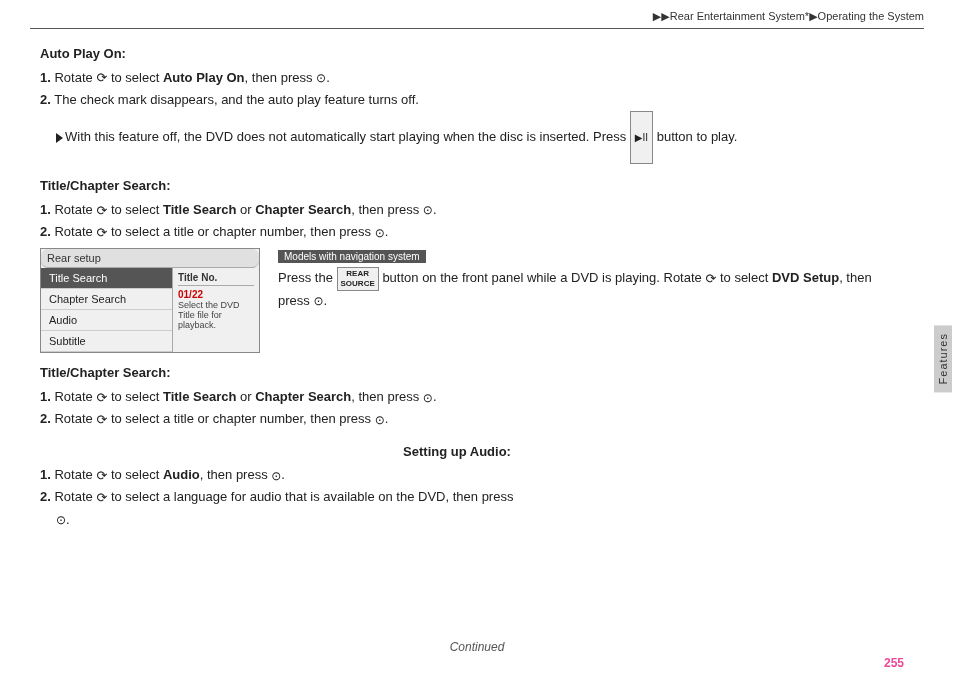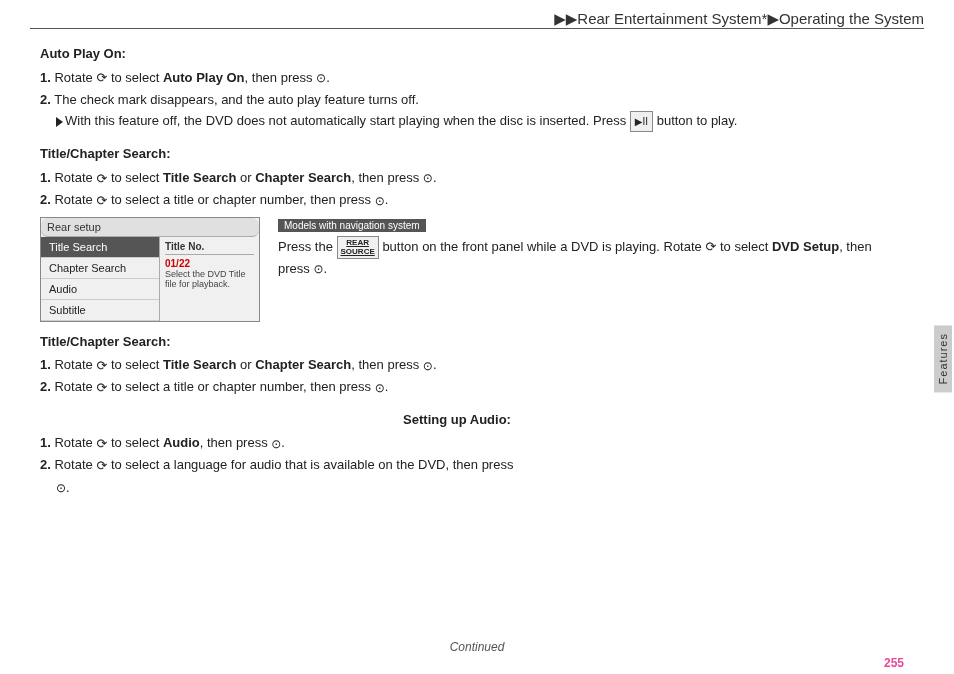--- a/index.html
+++ b/index.html
@@ -18,21 +18,21 @@
       border: none;
       border-top: 1px solid #555;
       margin: 0 30px 0 30px;
       margin-top: 28px;
     }
 
     .header-breadcrumb {
       position: absolute;
       top: 10px;
       right: 30px;
-      font-size: 15px;
+      font-size: 11px;
       color: #333;
     }
 
     .main-content {
       position: absolute;
       top: 44px;
       left: 40px;
       right: 80px;
       bottom: 40px;
     }
@@ -138,21 +138,21 @@
       font-size: 11px;
       color: #222;
     }
 
     .screen-menu-item.highlighted {
       background: #555;
       color: #fff;
     }
 
     .screen-side-panel {
-      width: 100px;
+      width: 87px;
       border-left: 1px solid #aaa;
       padding: 4px 5px;
       font-size: 10px;
       color: #333;
     }
 
     .screen-side-title {
       font-weight: bold;
       font-size: 10px;
       border-bottom: 1px solid #aaa;
@@ -183,21 +183,20 @@
       display: inline-block;
       border: 1px solid #888;
       background: #f0f0f0;
       font-size: 9px;
       padding: 1px 3px;
       font-weight: bold;
       color: #222;
       vertical-align: middle;
       line-height: 1.2;
       text-align: center;
-      text-decoration: underline;
     }
 
     .rear-source-btn span {
       display: block;
       font-size: 8px;
     }
 
     .triangle-right {
       display: inline-block;
       width: 0;
@@ -206,21 +205,21 @@
       border-bottom: 5px solid transparent;
       border-left: 7px solid #222;
       vertical-align: middle;
       margin-right: 2px;
     }
 
     .play-pause-btn {
       display: inline-block;
       border: 1px solid #888;
       background: #f0f0f0;
-      padding: 2px 4px;
+      padding: 18px 4px;
       font-size: 10px;
       vertical-align: middle;
     }
 
     .rotate-icon {
       display: inline-block;
       font-size: 13px;
       vertical-align: middle;
     }
 

